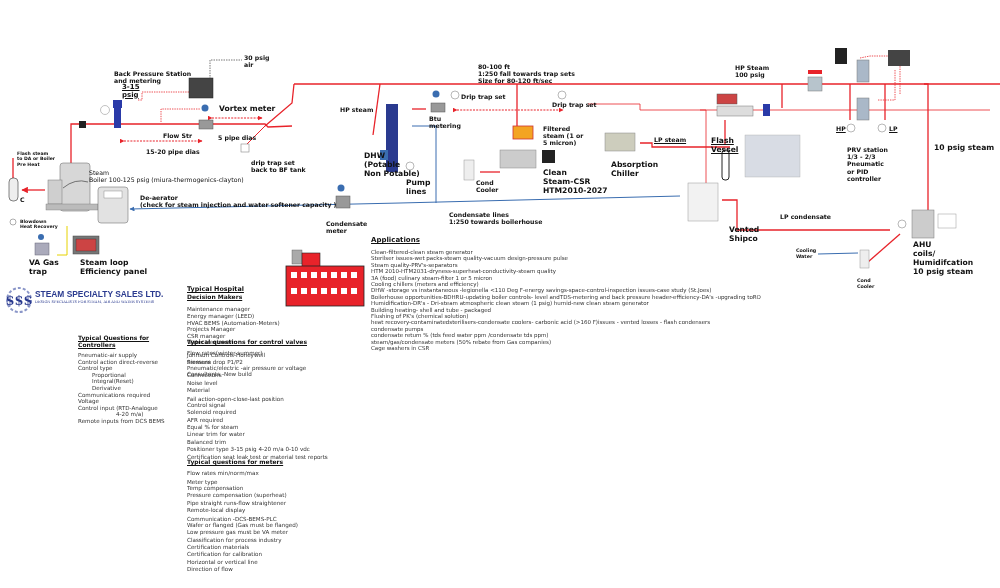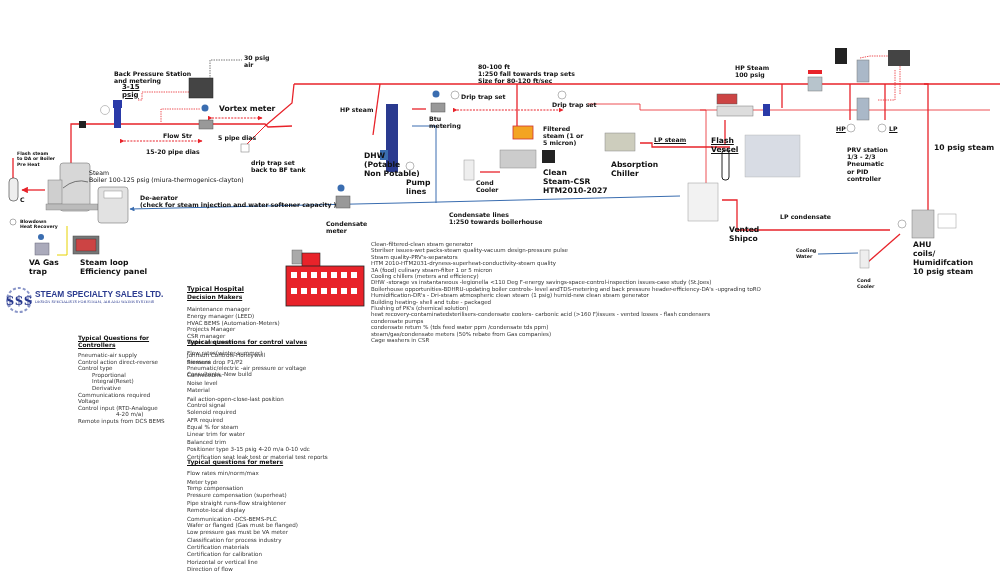--- a/index.html
+++ b/index.html
@@ -390,20 +390,21 @@
       <div class="ind">Derivative</div>
       <div>Communications required</div>
       <div>Voltage</div>
       <div>Control input (RTD-Analogue</div>
       <div class="ind2">4-20 m/a)</div>
       <div>Remote inputs from DCS BEMS</div>
     </div>
 </div>
 
 <div class="txtblock" style="left:371px;top:236px;font-size:5.5px;line-height:6.4px;">
+  <div class="hd" style="font-size:7px;line-height:8px;">Applications</div>
   <div class="gap" style="height:5px;"></div>
   <div id="app-items">
       <div>Clean-filtered-clean steam generator</div>
       <div>Sterilser issues-wet packs-steam quality-vacuum design-pressure pulse</div>
       <div>Steam quality-PRV's-separators</div>
       <div>HTM 2010-HTM2031-dryness-superheat-conductivity-steam quality</div>
       <div>3A (food) culinary steam-filter 1 or 5 micron</div>
       <div>Cooling chillers (meters and efficiency)</div>
       <div>DHW -storage vs instantaneous   -legionella &lt;110 Deg F-energy savings-space-control-inspection issues-case study (St.Joes)</div>
       <div>Boilerhouse opportunities-BDHRU-updating boiler controls- level andTDS-metering and back pressure header-efficiency-DA's -upgrading toRO</div>

